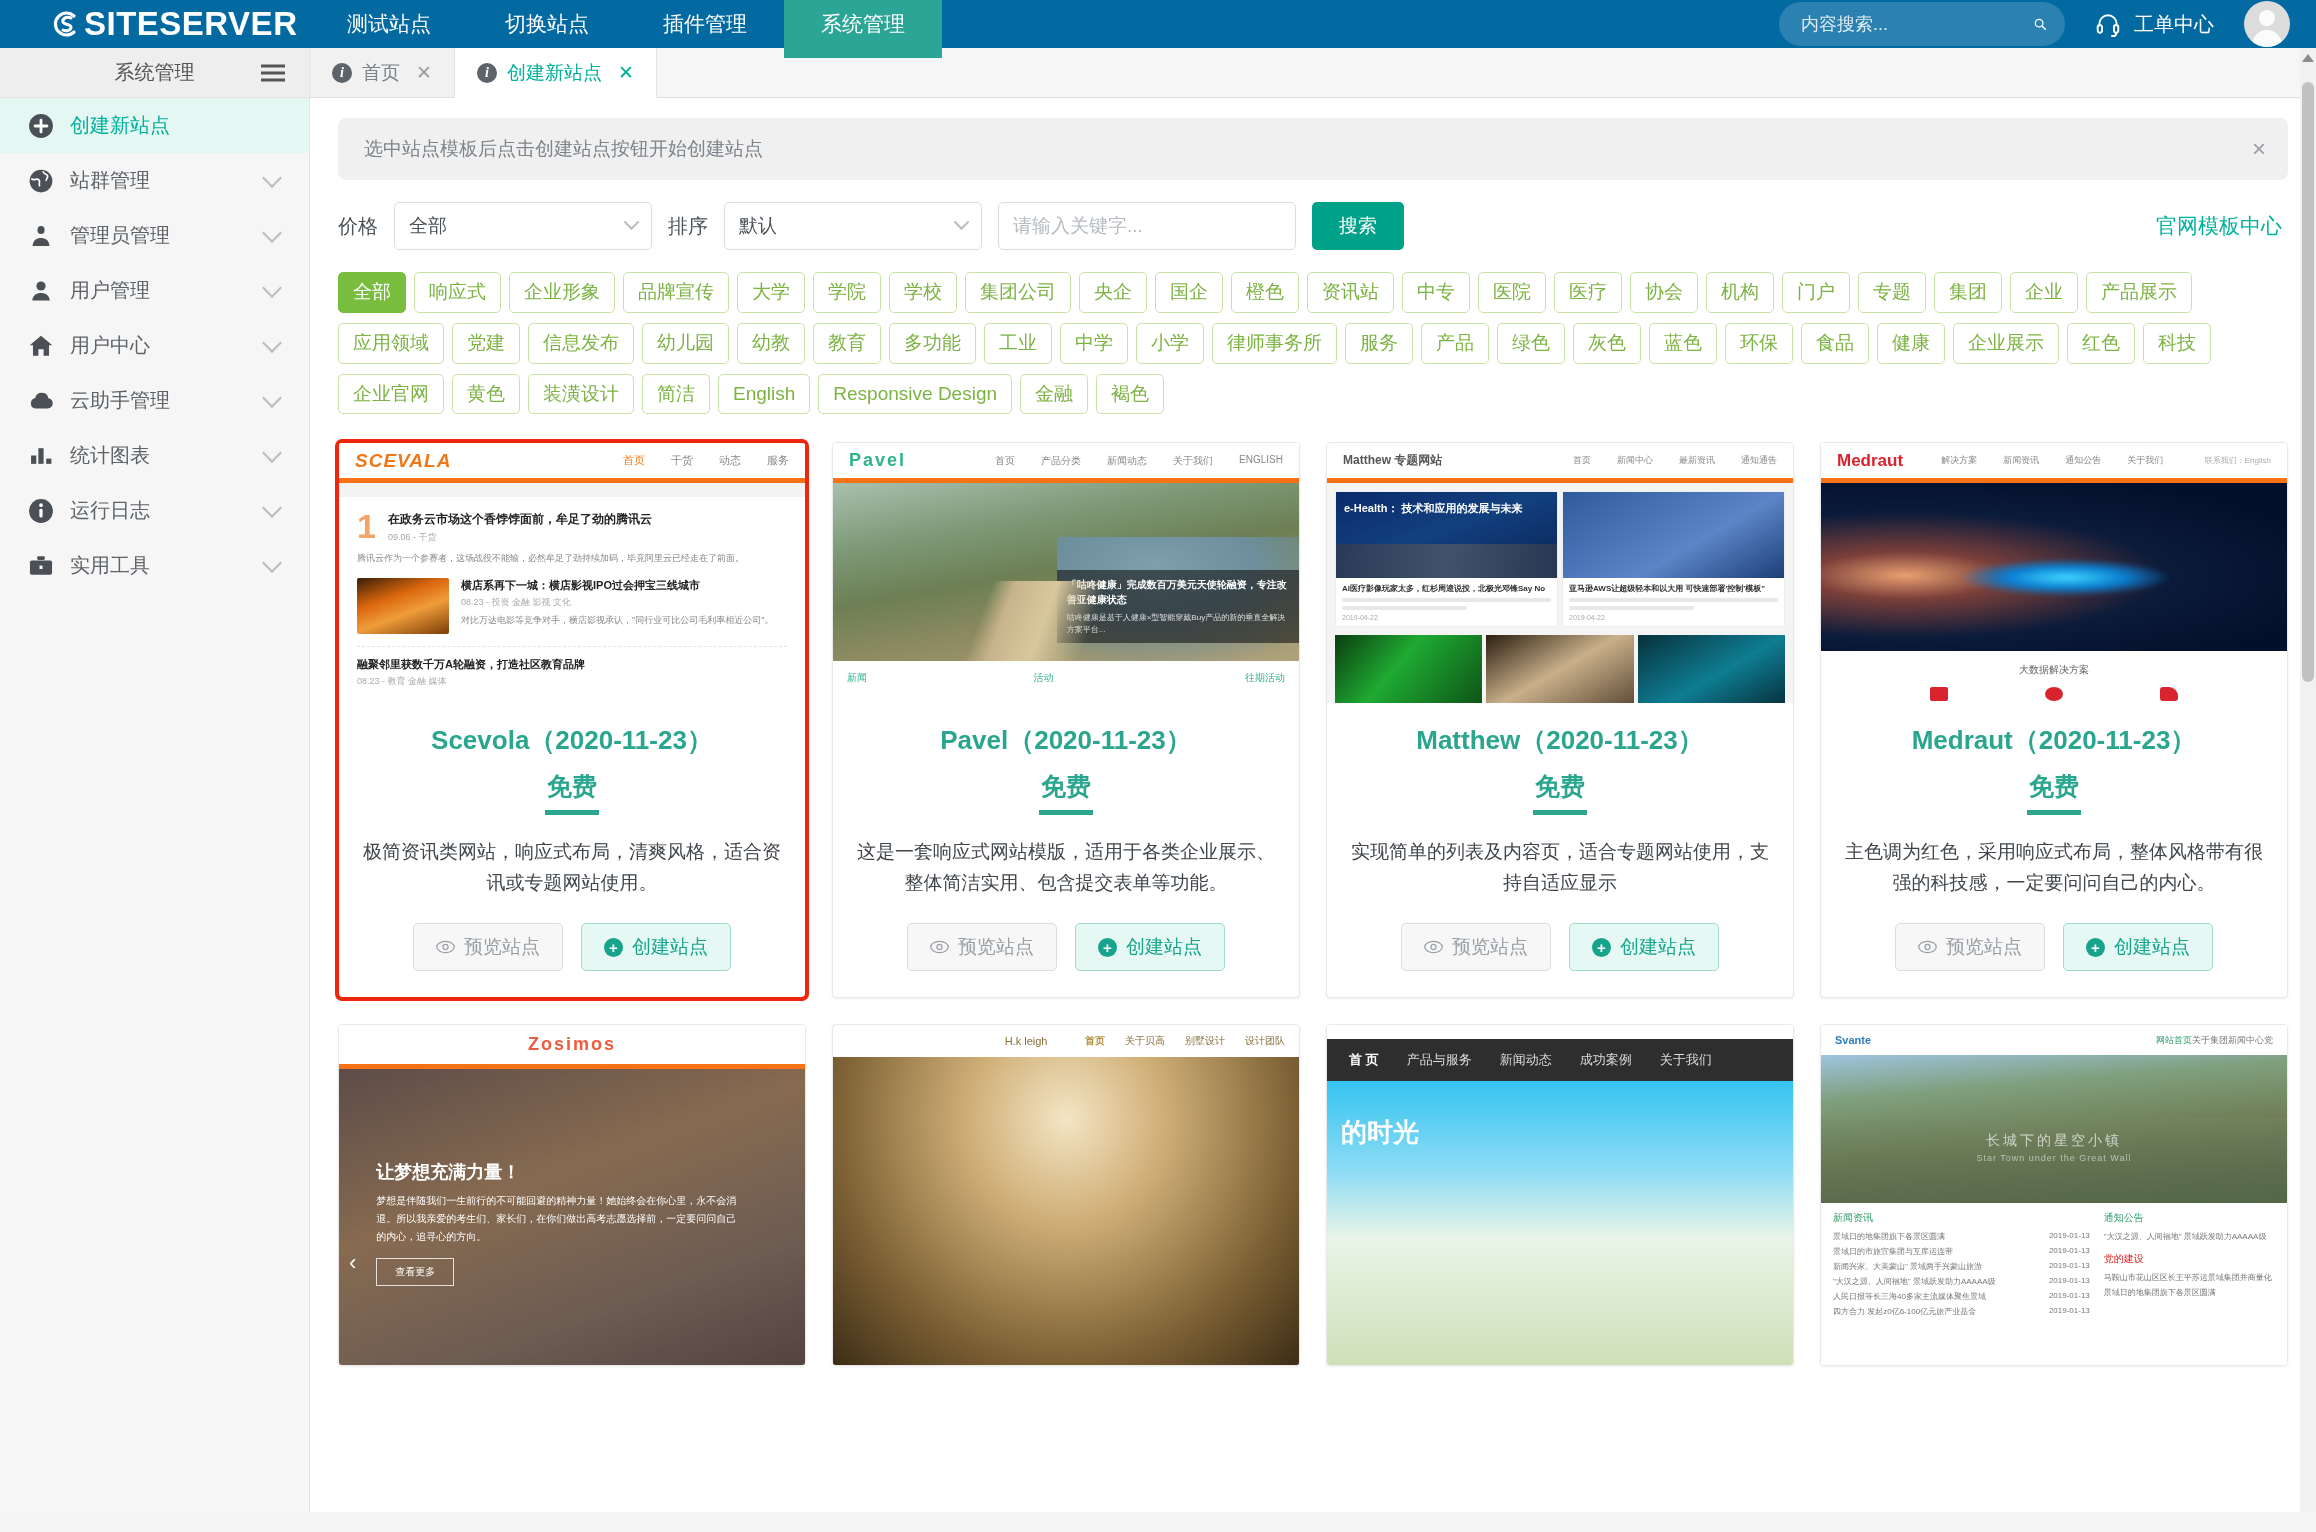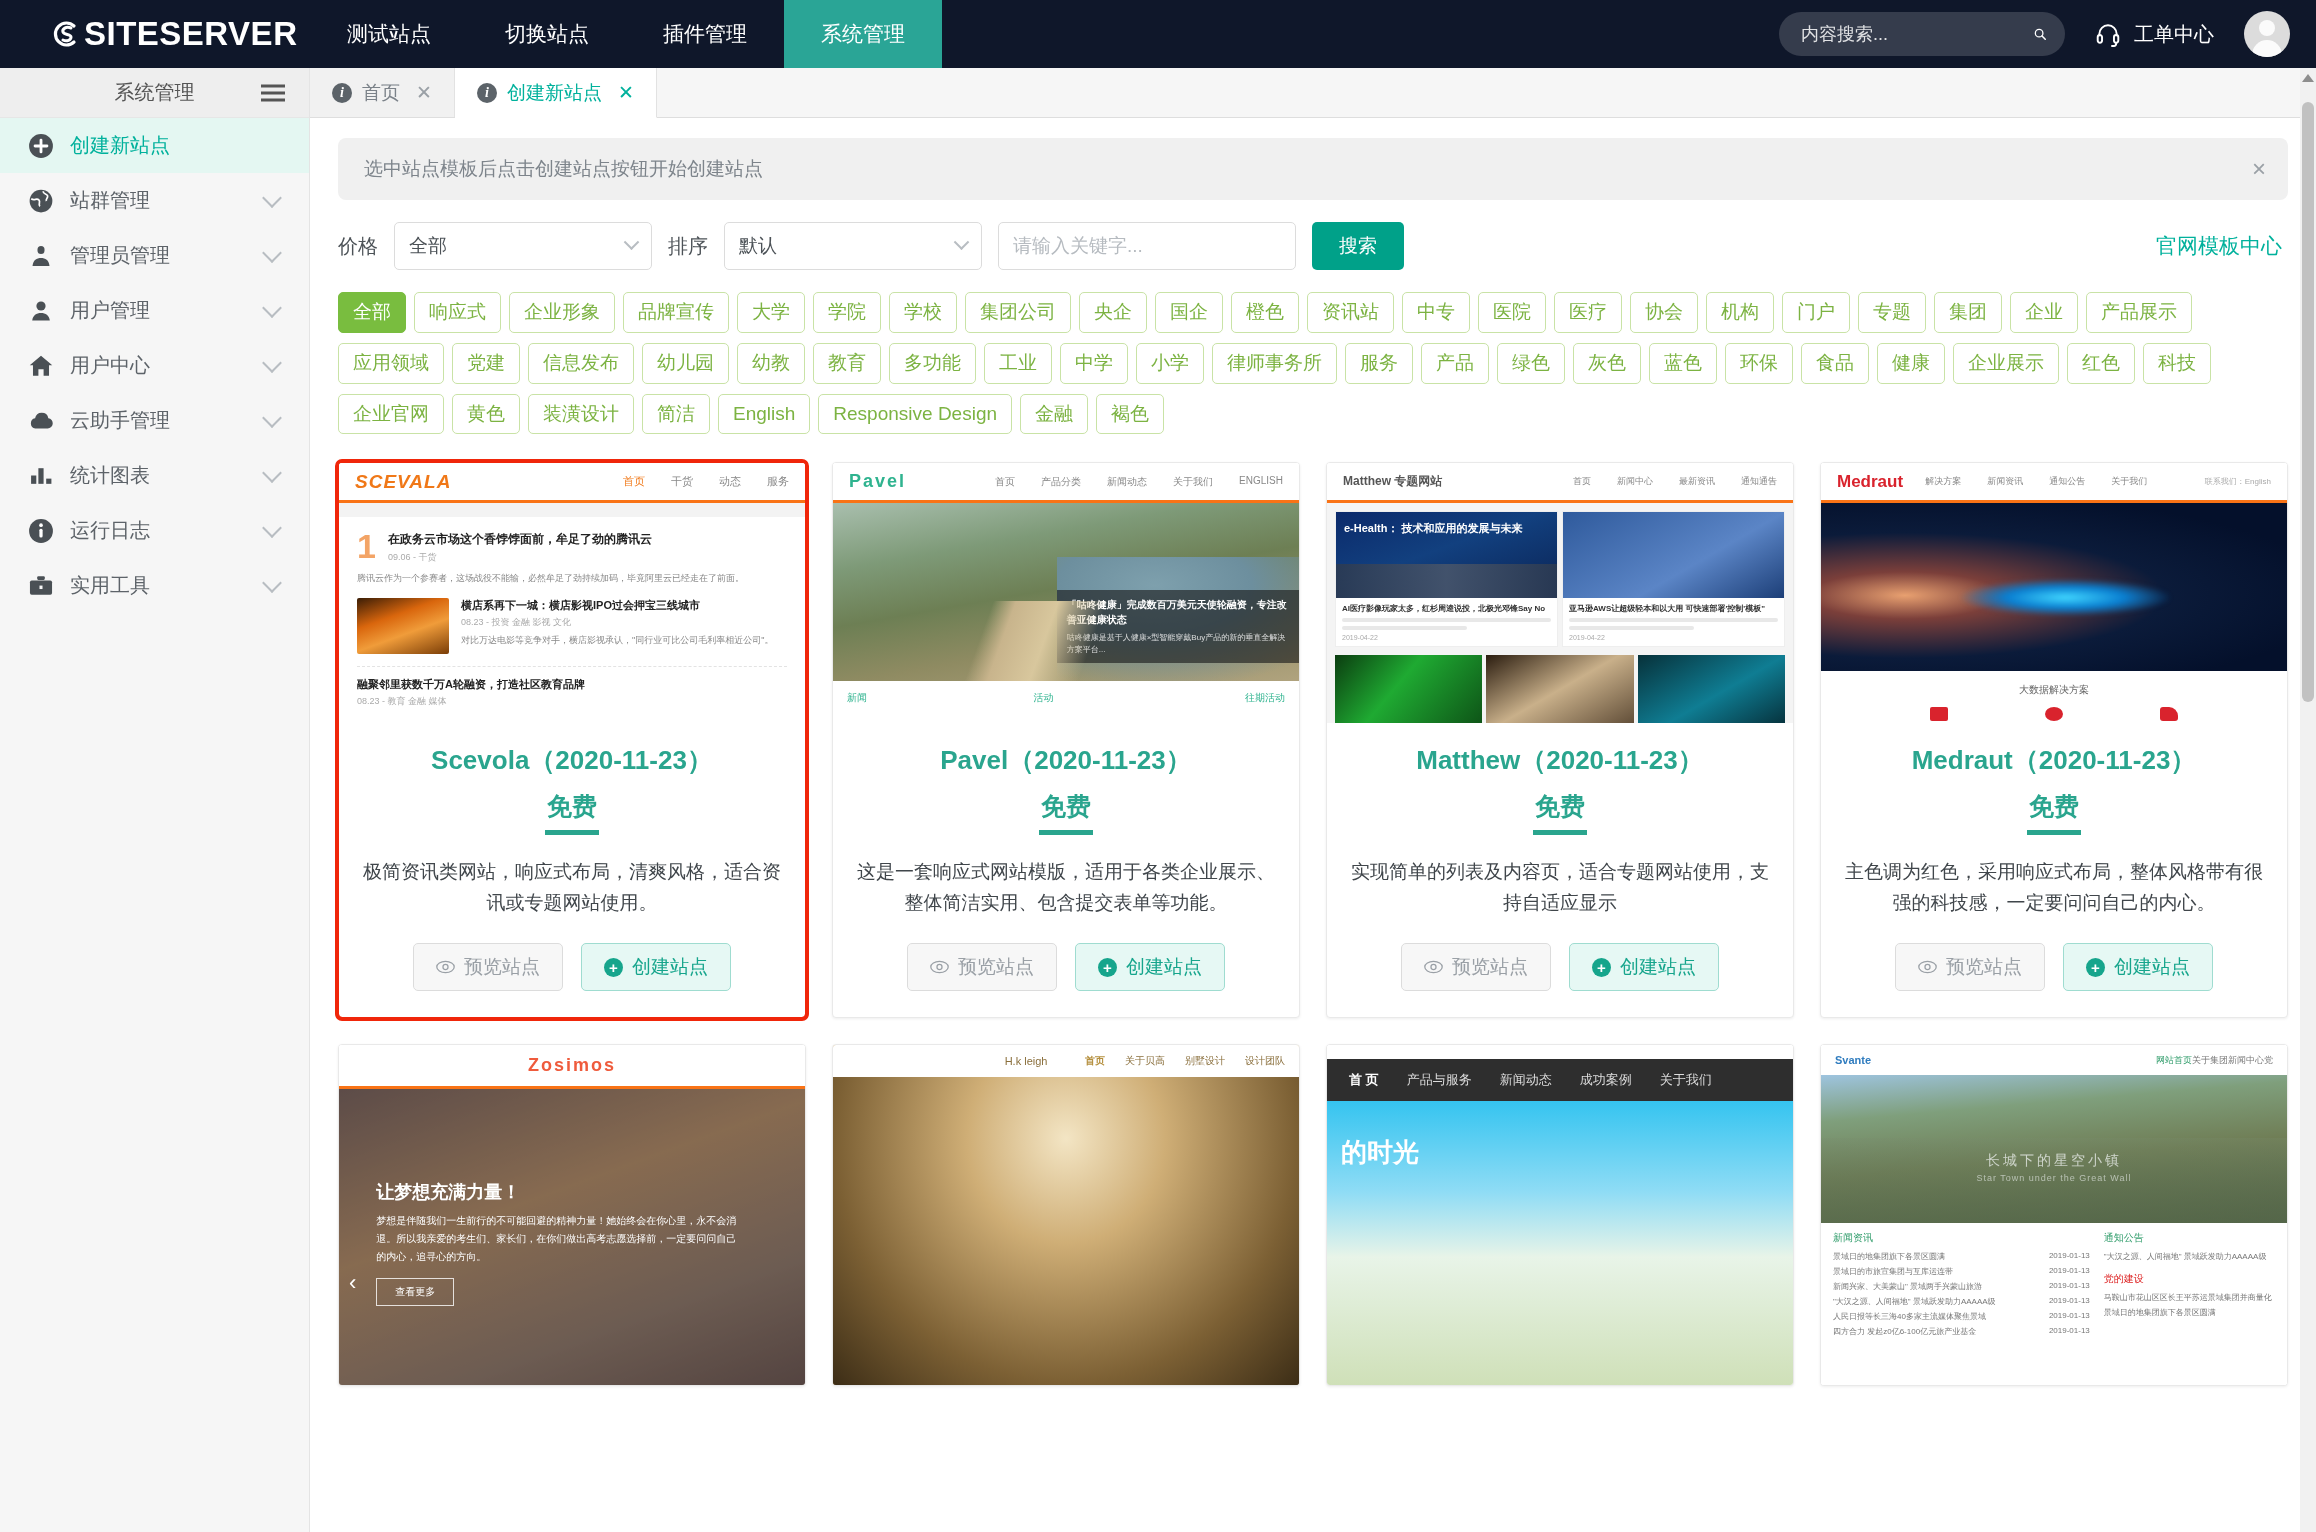--- a/index.html
+++ b/index.html
@@ -5,21 +5,21 @@
   * { box-sizing: border-box; margin: 0; padding: 0; }
   html, body {
     width: 2316px; height: 1532px;
     overflow: hidden;
     font-family: "Liberation Sans", "DejaVu Sans", sans-serif;
     background: #f5f5f5;
   }
 
   
   .topbar {
-    height: 68px; background: #0f172a;
+    height: 48px; background: #0369a1;
     display: flex; align-items: center; position: relative;
     z-index: 30;
   }
   .brand {
     width: 310px; height: 68px;
     display: flex; align-items: center; padding-left: 52px;
     flex: 0 0 310px;
   }
   .brand-logo {
     color: #fff; font-size: 33px; font-weight: bold;
@@ -217,21 +217,21 @@
   .plusdot {
     width: 19px; height: 19px; border-radius: 50%; background: #16a58c;
     color: #fff; font-size: 15px; display: flex; align-items: center;
     justify-content: center; line-height: 1; font-weight: bold;
   }
 
   
   .mock { width: 100%; height: 100%; position: relative; font-size: 10px;
           overflow: hidden; }
   .mock-nav { height: 40px; background: #fff; display: flex; align-items: center;
-              padding: 0 16px; gap: 0; border-bottom: 3px solid #f97316; }
+              padding: 0 16px; gap: 16px; border-bottom: 5px solid #f97316; }
   .mock-logo { font-weight: bold; font-size: 19px; }
   .mock-links { margin-left: auto; display: flex; gap: 26px; font-size: 11px; color: #888; }
 
   
   .sc-logo { color: #f07818; font-style: italic; letter-spacing: 1px; }
   .sc-body { padding: 14px 18px; background: #fff; }
   .sc-row1 { display: flex; gap: 12px; align-items: flex-start; }
   .sc-num { font-size: 34px; color: #f3a466; font-weight: bold; line-height: .9; }
   .sc-t { font-size: 12px; font-weight: bold; color: #222; }
   .sc-m { font-size: 9px; color: #aaa; margin-top: 3px; }

